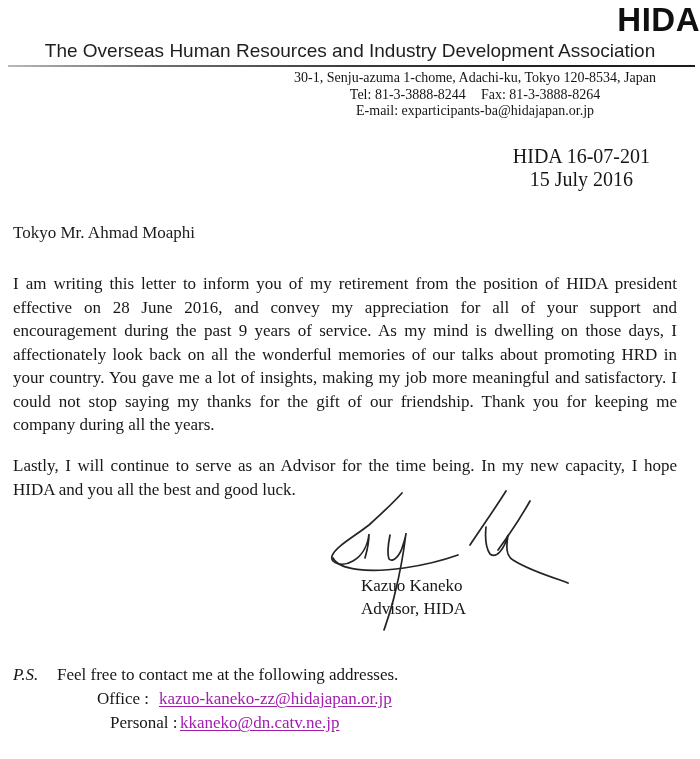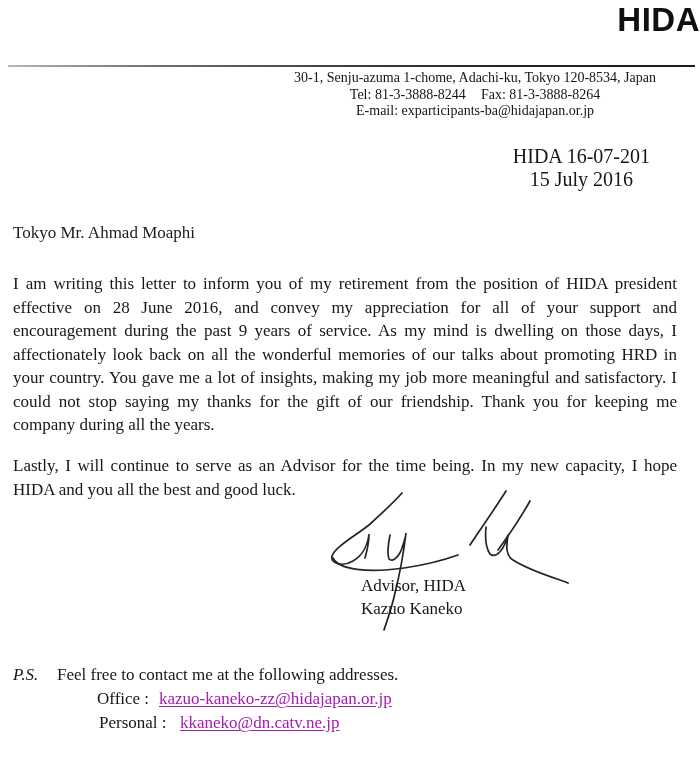--- a/index.html
+++ b/index.html
@@ -100,36 +100,37 @@
     font-size: 17px;
     line-height: 23px;
     color: #171717;
   }
 
   .ps { font-size: 17px; line-height: 22px; color: #171717; position: absolute; }
   .ps-label          { left: 13px;  top: 664px; font-style: italic; }
   .ps-text           { left: 57px;  top: 664px; }
   .ps-office-label   { left: 97px;  top: 688px; }
   .ps-office-email   { left: 159px; top: 688px; }
-  .ps-personal-label { left: 99px;  top: 712px; }
+  .ps-personal-label { left: 110px;  top: 712px; }
   .ps-personal-email { left: 180px; top: 712px; }
   .email-link {
     color: #a21caf;
     text-decoration: underline;
     text-underline-offset: 2px;
     cursor: pointer;
   }
 </style>
 </head>
 <body>
 
 <div class="page">
 
   <div class="logo">HIDA</div>
 
+  <div class="org">The Overseas Human Resources and Industry Development Association</div>
 
   <div class="rule"></div>
 
   <div class="addr">
     <div>30-1, Senju-azuma 1-chome, Adachi-ku, Tokyo 120-8534, Japan</div>
     <div>
       <span>Tel: 81-3-3888-8244</span><span class="gap-left">Fax: 81-3-3888-8264</span>
     </div>
     <div>E-mail: exparticipants-ba@hidajapan.or.jp</div>
   </div>
@@ -148,22 +149,22 @@
   <svg class="sig-svg" viewBox="0 0 250 152" aria-hidden="true">
     <path d="M72,5 C64,14 50,27 39,37 C25,48 5,59 2,68 C0,76 13,79 23,73 C33,67 38,56 39,46 C39,53 37,63 35,70"></path>
     <path d="M3,70 C9,82 38,85 74,80 C95,77 114,72 128,67"></path>
     <path d="M60,47 C58,57 57,66 59,71 C63,75 70,68 73,57 C75,51 76,47 76,45 C74,62 70,85 65,105 C62,119 57,133 54,142"></path>
     <path d="M176,3 C166,19 152,39 140,57"></path>
     <path d="M200,13 C191,29 179,47 168,62"></path>
     <path d="M156,39 C155,49 156,60 160,66 C166,71 174,62 178,47 C176,59 176,68 183,72 C194,79 212,86 230,92 C233,93 236,94 238,95"></path>
   </svg>
 
   <div class="signer">
+    <div>Kazuo Kaneko</div>
     <div>Advisor, HIDA</div>
-    <div>Kazuo Kaneko</div>
   </div>
 
   <div class="ps ps-label">P.S.</div>
   <div class="ps ps-text">Feel free to contact me at the following addresses.</div>
 
   <div class="ps ps-office-label">Office :</div>
   <div class="ps ps-office-email email-link">kazuo-kaneko-zz@hidajapan.or.jp</div>
 
   <div class="ps ps-personal-label">Personal :</div>
   <div class="ps ps-personal-email email-link">kkaneko@dn.catv.ne.jp</div>

